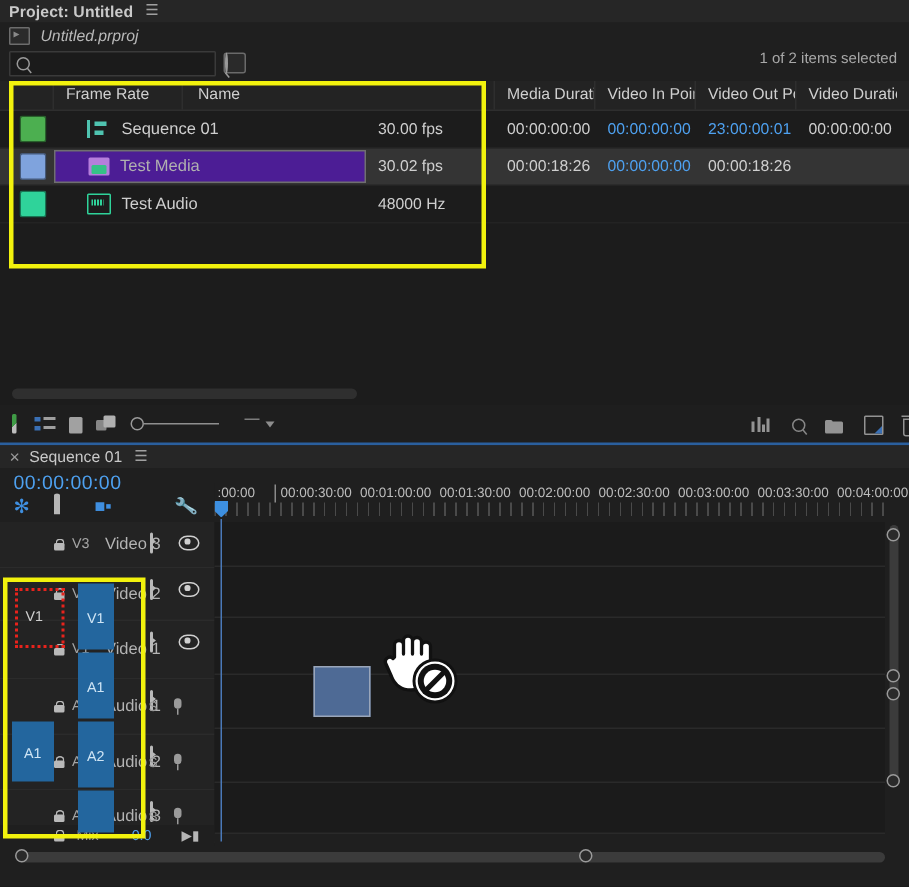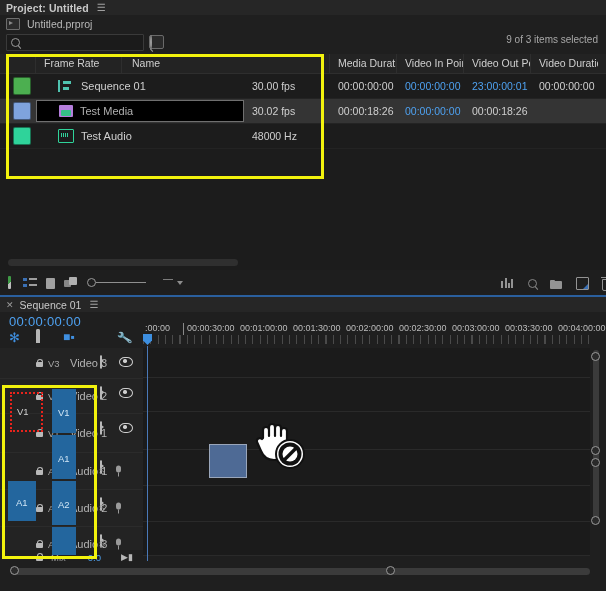--- a/index.html
+++ b/index.html
@@ -14,21 +14,21 @@
   
   #project-panel{left:0;top:0;width:606px;height:297px;background:#1f1f1f;}
   #project-tabbar{height:15px;background:#262626;display:flex;align-items:center;padding:0 6px;}
   #project-tab-title{color:#c9c9c9;font-size:10.5px;font-weight:bold;letter-spacing:.1px;}
   .hamburger{margin-left:8px;color:#a0a0a0;font-size:10px;line-height:1;}
   #project-subbar{height:17px;display:flex;align-items:center;padding:0 6px;background:#1f1f1f;}
   .proj-icon{width:12px;height:10px;border:1px solid #6d6d6d;border-radius:1px;margin-right:7px;
     position:relative;background:#2b2b2b;}
   .proj-icon:after{content:"";position:absolute;left:2px;top:2px;width:0;height:0;
      border-left:4px solid #888;border-top:2.5px solid transparent;border-bottom:2.5px solid transparent;}
-  #project-filename{color:#b9b9b9;font-size:10.5px;}
+  #project-filename{color:#b9b9b9;font-size:10.5px;font-style:italic;}
   #select-info{position:absolute;right:8px;top:34px;font-size:10px;color:#a8a8a8;}
 
   #search-row{height:20px;display:flex;align-items:center;padding:0 6px;gap:5px;}
   #search-input-wrap{width:128px;height:15px;background:#1b1b1b;border:1px solid #3a3a3a;border-radius:1px;
      display:flex;align-items:center;padding:0 4px;}
   .mag{width:7px;height:7px;border:1.3px solid #9a9a9a;border-radius:50%;position:relative;flex:none;}
   .mag:after{content:"";position:absolute;width:1.3px;height:4px;background:#9a9a9a;right:-1.5px;bottom:-3.5px;transform:rotate(-40deg);}
   #search-input{background:transparent;border:0;outline:0;color:#cfcfcf;font-size:10px;width:100%;margin-left:4px;
      font-family:"Liberation Sans",sans-serif;}
   #find-btn{width:13px;height:12px;border:1px solid #6a6a6a;border-radius:2px;position:relative;background:#2a2a2a;}
@@ -194,21 +194,21 @@
   <div id="project-tabbar">
     <span id="project-tab-title">Project: Untitled</span>
     <span class="hamburger">☰</span>
   </div>
 
   <div id="project-subbar">
     <span class="proj-icon"></span>
     <span id="project-filename">Untitled.prproj</span>
   </div>
 
-  <div id="select-info">9 of 3 items selected</div>
+  <div id="select-info">1 of 2 items selected</div>
 
   <div id="search-row">
     <div id="search-input-wrap">
       <span class="mag"></span>
       <input id="search-input" type="text" value="" placeholder="" style="">
     </div>
     <div id="find-btn"><span class="mag"></span></div>
   </div>
 
   <div id="list-area">
@@ -234,21 +234,21 @@
       <div class="cell c-gen">00:00:00:00</div>
       <div class="cell c-gen" style="color:#4ea1f0">00:00:00:00</div>
       <div class="cell c-gen" style="color:#4ea1f0">23:00:00:01</div>
       <div class="cell c-gen">00:00:00:00</div>
     </div>
 
     <div class="row sel">
       <div class="cell c-swatch">
         <span class="swatch" style="background:#7fa3dd"></span>
       </div>
-      <div class="cell c-name" style="border:1px solid #6f6f6f;height:22px;line-height:22px;box-sizing:border-box;background:#000000;">
+      <div class="cell c-name" style="border:1px solid #6f6f6f;height:22px;line-height:22px;box-sizing:border-box;background:#4c1d95;">
         <span class="tiny-ico ic-med"></span>
         <span class="lbl" style="color:#b0b0b0">Test Media</span>
       </div>
       <div class="cell c-fr">30.02 fps</div>
       <div class="cell c-gen">00:00:18:26</div>
       <div class="cell c-gen" style="color:#4ea1f0">00:00:00:00</div>
       <div class="cell c-gen">00:00:18:26</div>
     </div>
 
     <div class="row">

